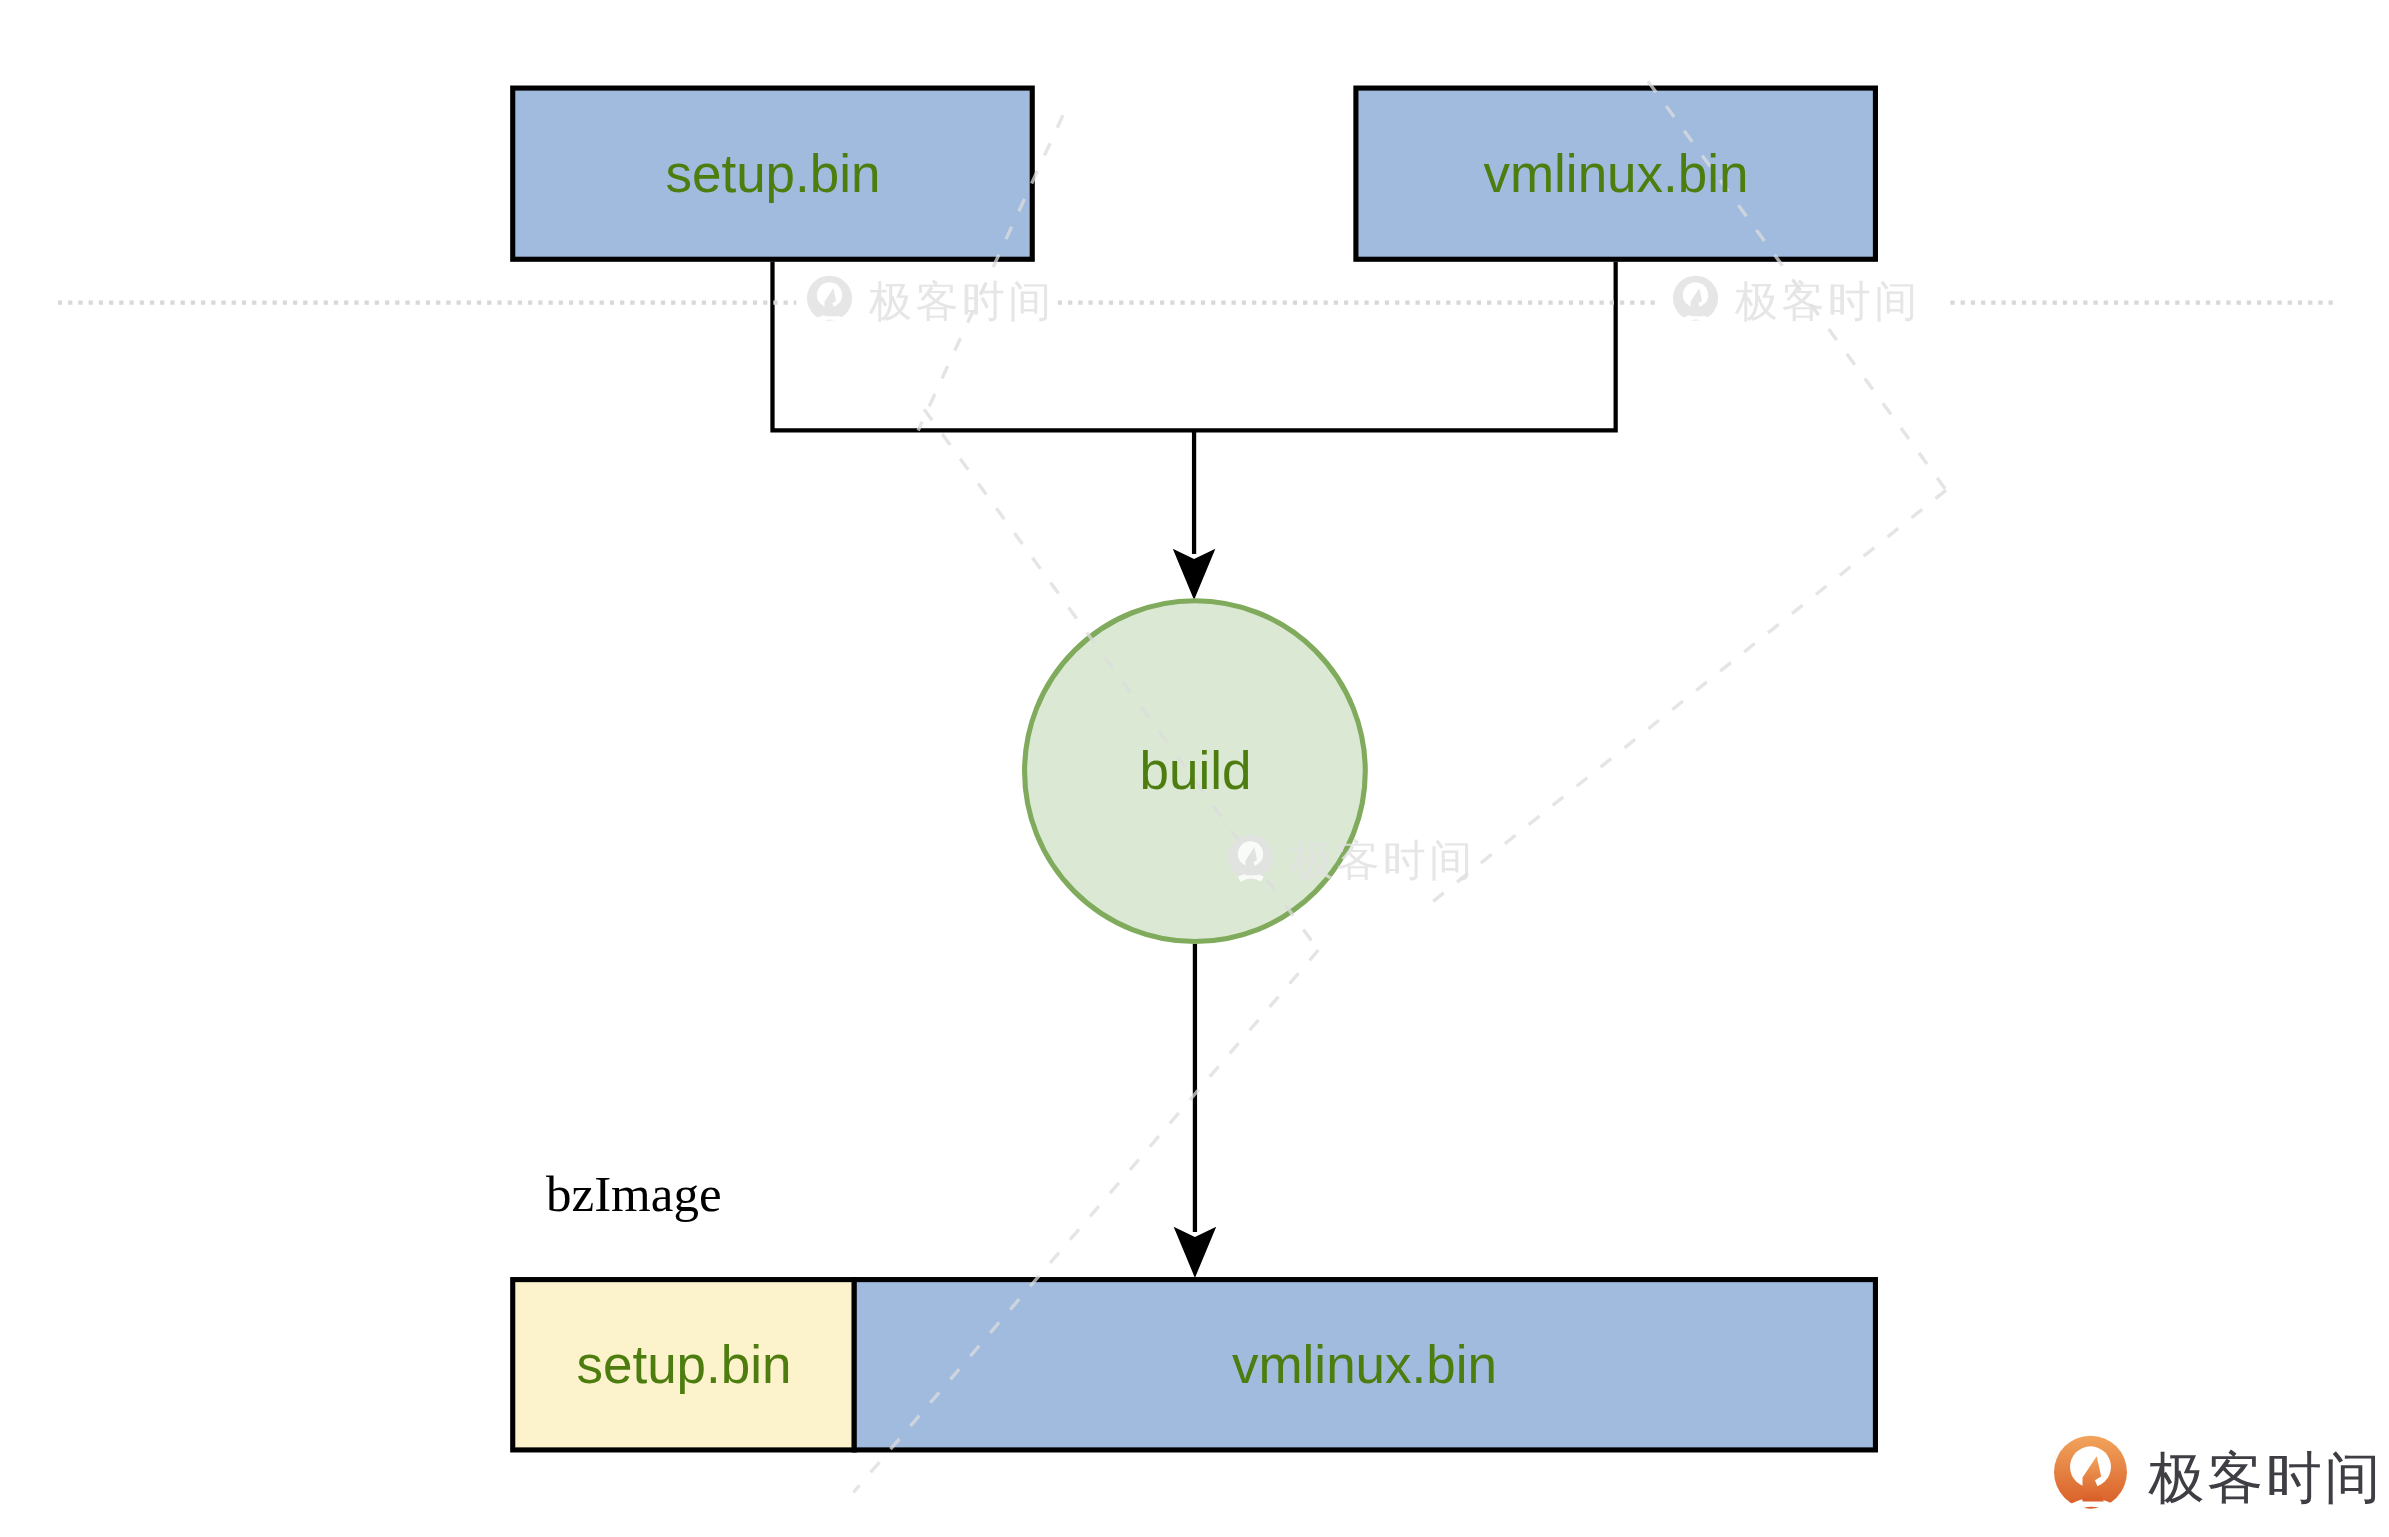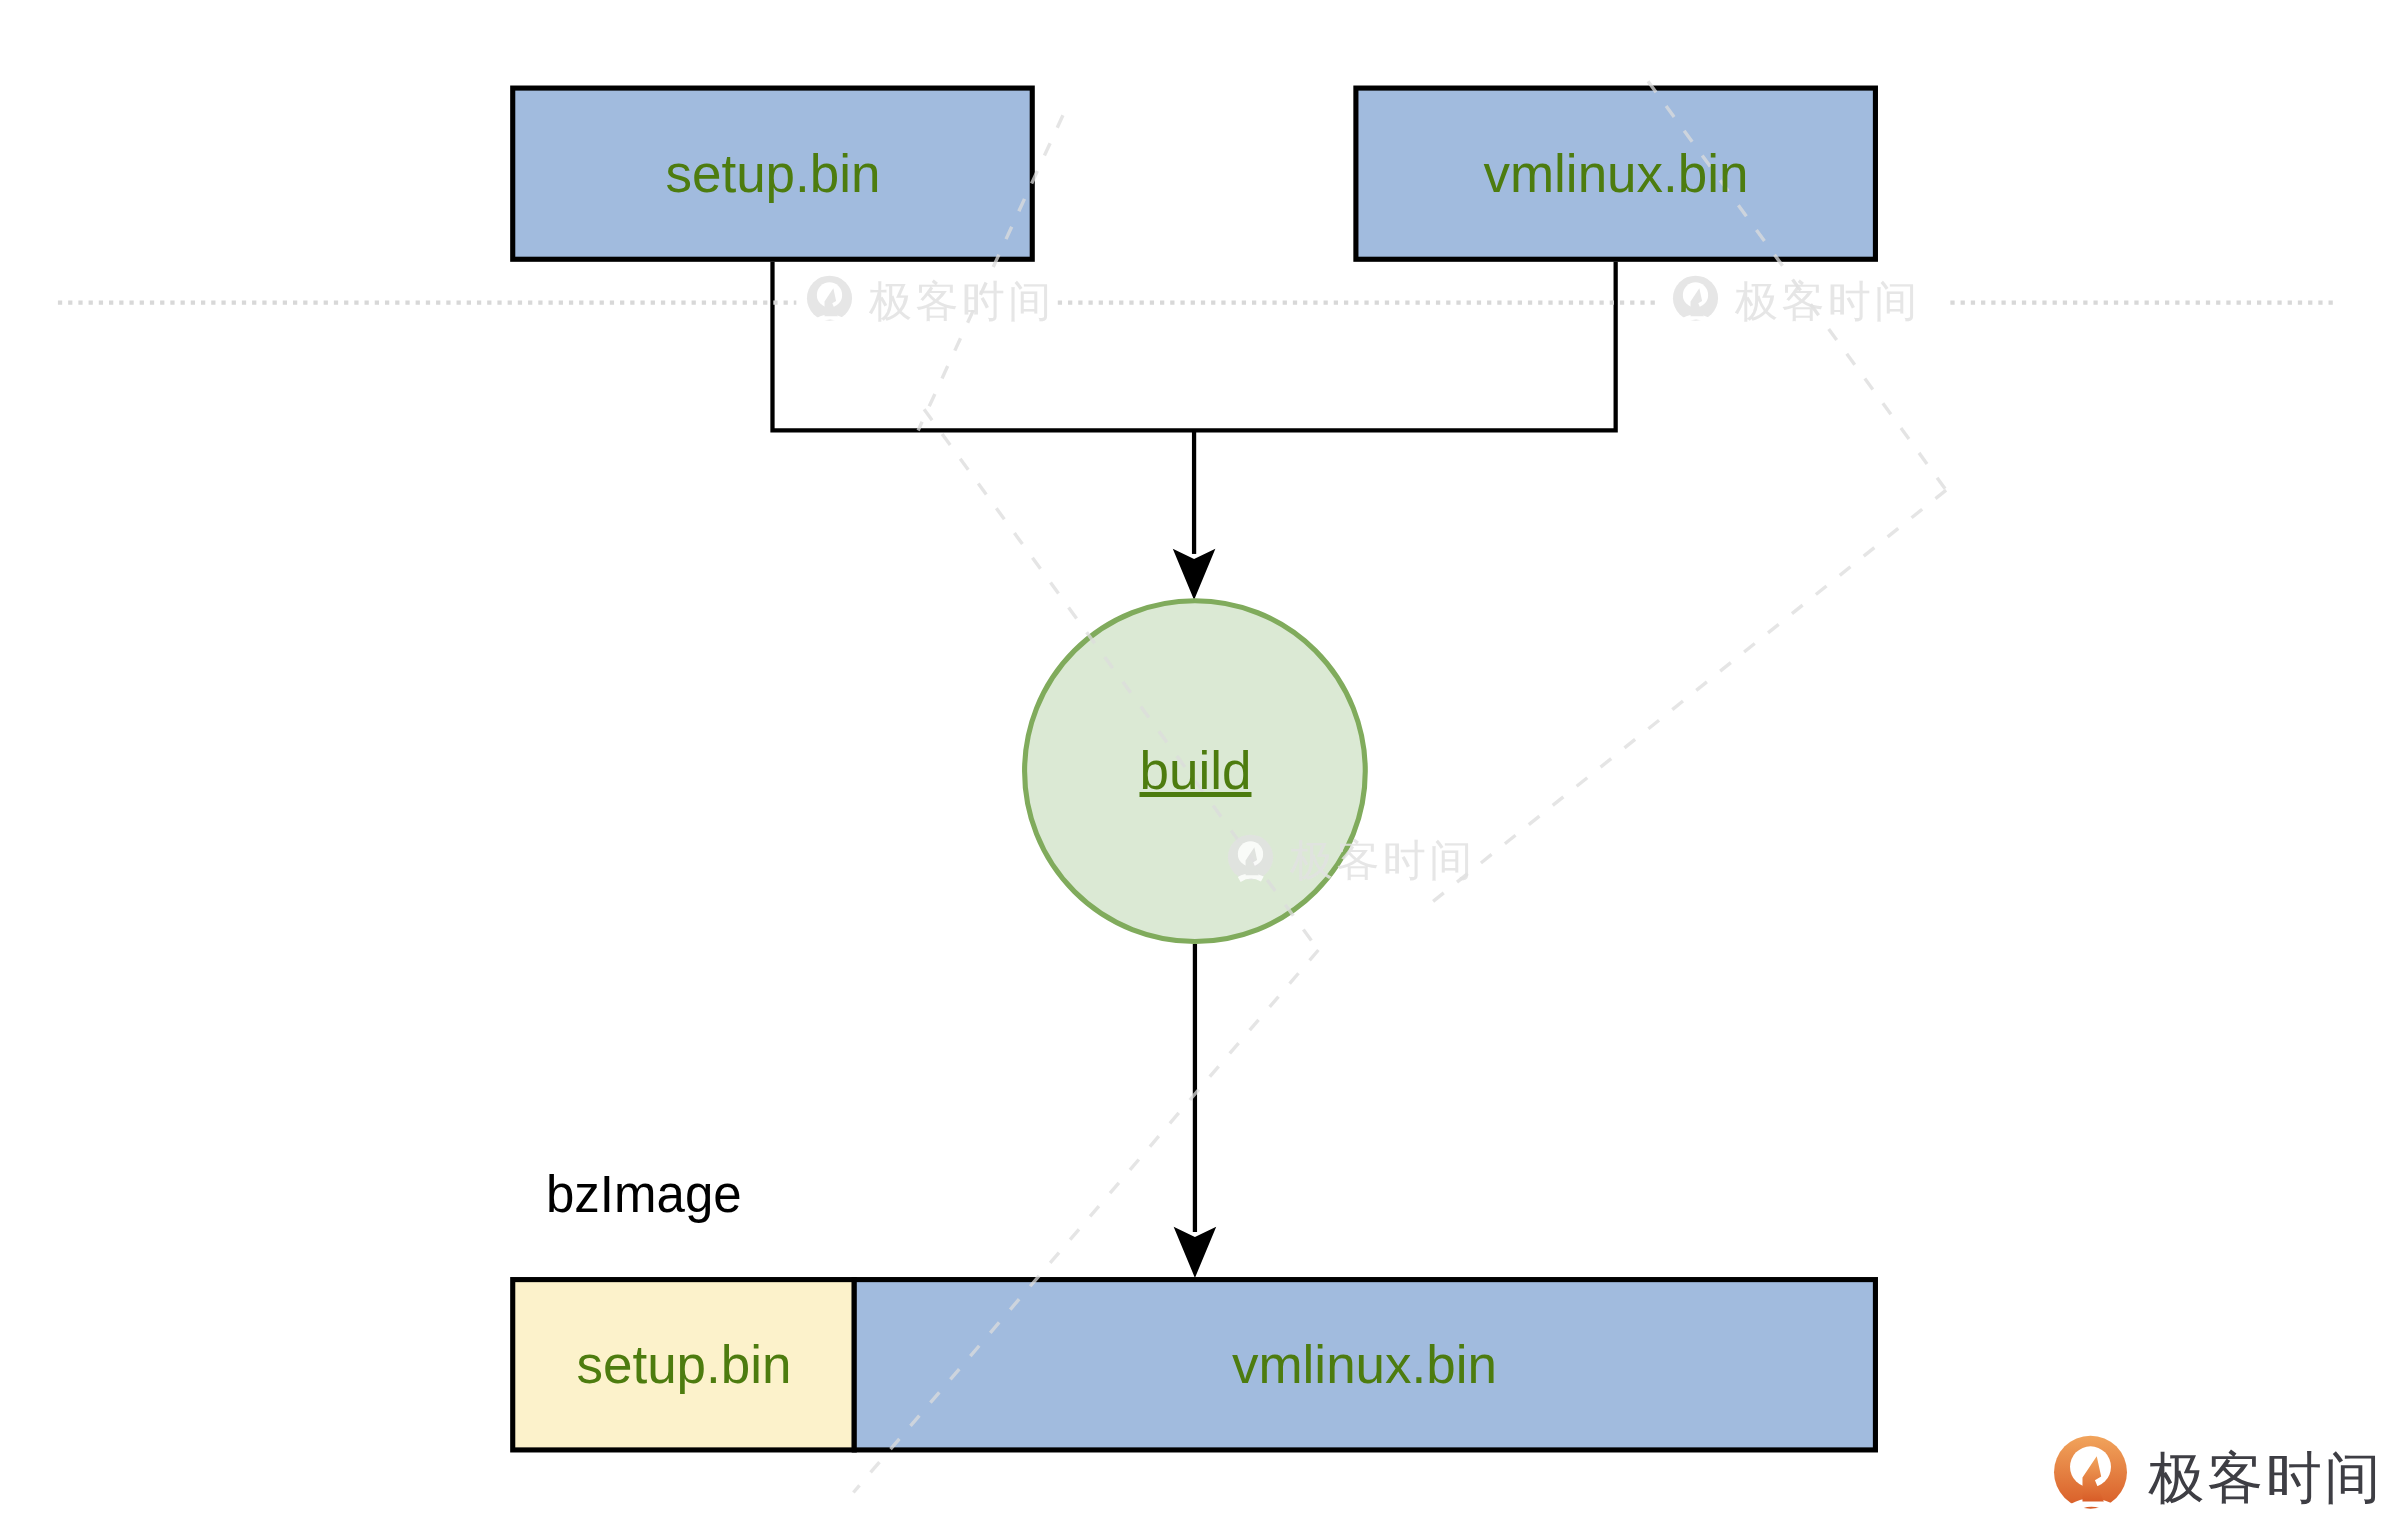--- a/index.html
+++ b/index.html
@@ -30,20 +30,21 @@
     line-height: 1;
     white-space: nowrap;
     pointer-events: none;
   }
   .caption {
     position: absolute;
     color: #000000;
     font-size: 51px;
     line-height: 1;
     white-space: nowrap;
+    font-family: Liberation Serif, serif;
   }
   .watermark {
     position: absolute;
     display: flex;
     align-items: center;
     gap: 12px;
     opacity: 0.85;
   }
   .watermark .wm-text {
     font-size: 43px;
@@ -127,21 +128,21 @@
       <line x1="1548" y1="1115" x2="1002" y2="1752"></line>
       <line x1="1935" y1="95" x2="2285" y2="575"></line>
       <line x1="2285" y1="575" x2="1680" y2="1060"></line>
     </g>
   </svg>
 
   <div class="node-label" style="left:513px; top:88px; width:520px; height:171px;">setup.bin</div>
 
   <div class="node-label" style="left:1356px; top:88px; width:520px; height:171px;">vmlinux.bin</div>
 
-  <div class="node-label" style="left:1025px; top:728px; width:341px; height:85px;text-decoration:underline;">build</div>
+  <div class="node-label" style="left:1025px; top:728px; width:341px; height:85px;">build</div>
 
   <div class="caption" style="left:546px; top:1169px;">bzImage</div>
 
   <div class="node-label" style="left:513px; top:1279px; width:342px; height:170px;">setup.bin</div>
 
   <div class="node-label" style="left:854px; top:1279px; width:1021px; height:170px;">vmlinux.bin</div>
 
   <div class="watermark" style="left:802px; top:274px;">
     <svg class="wm-logo" viewBox="0 0 100 100">
       <use href="#geek-logo"></use>

